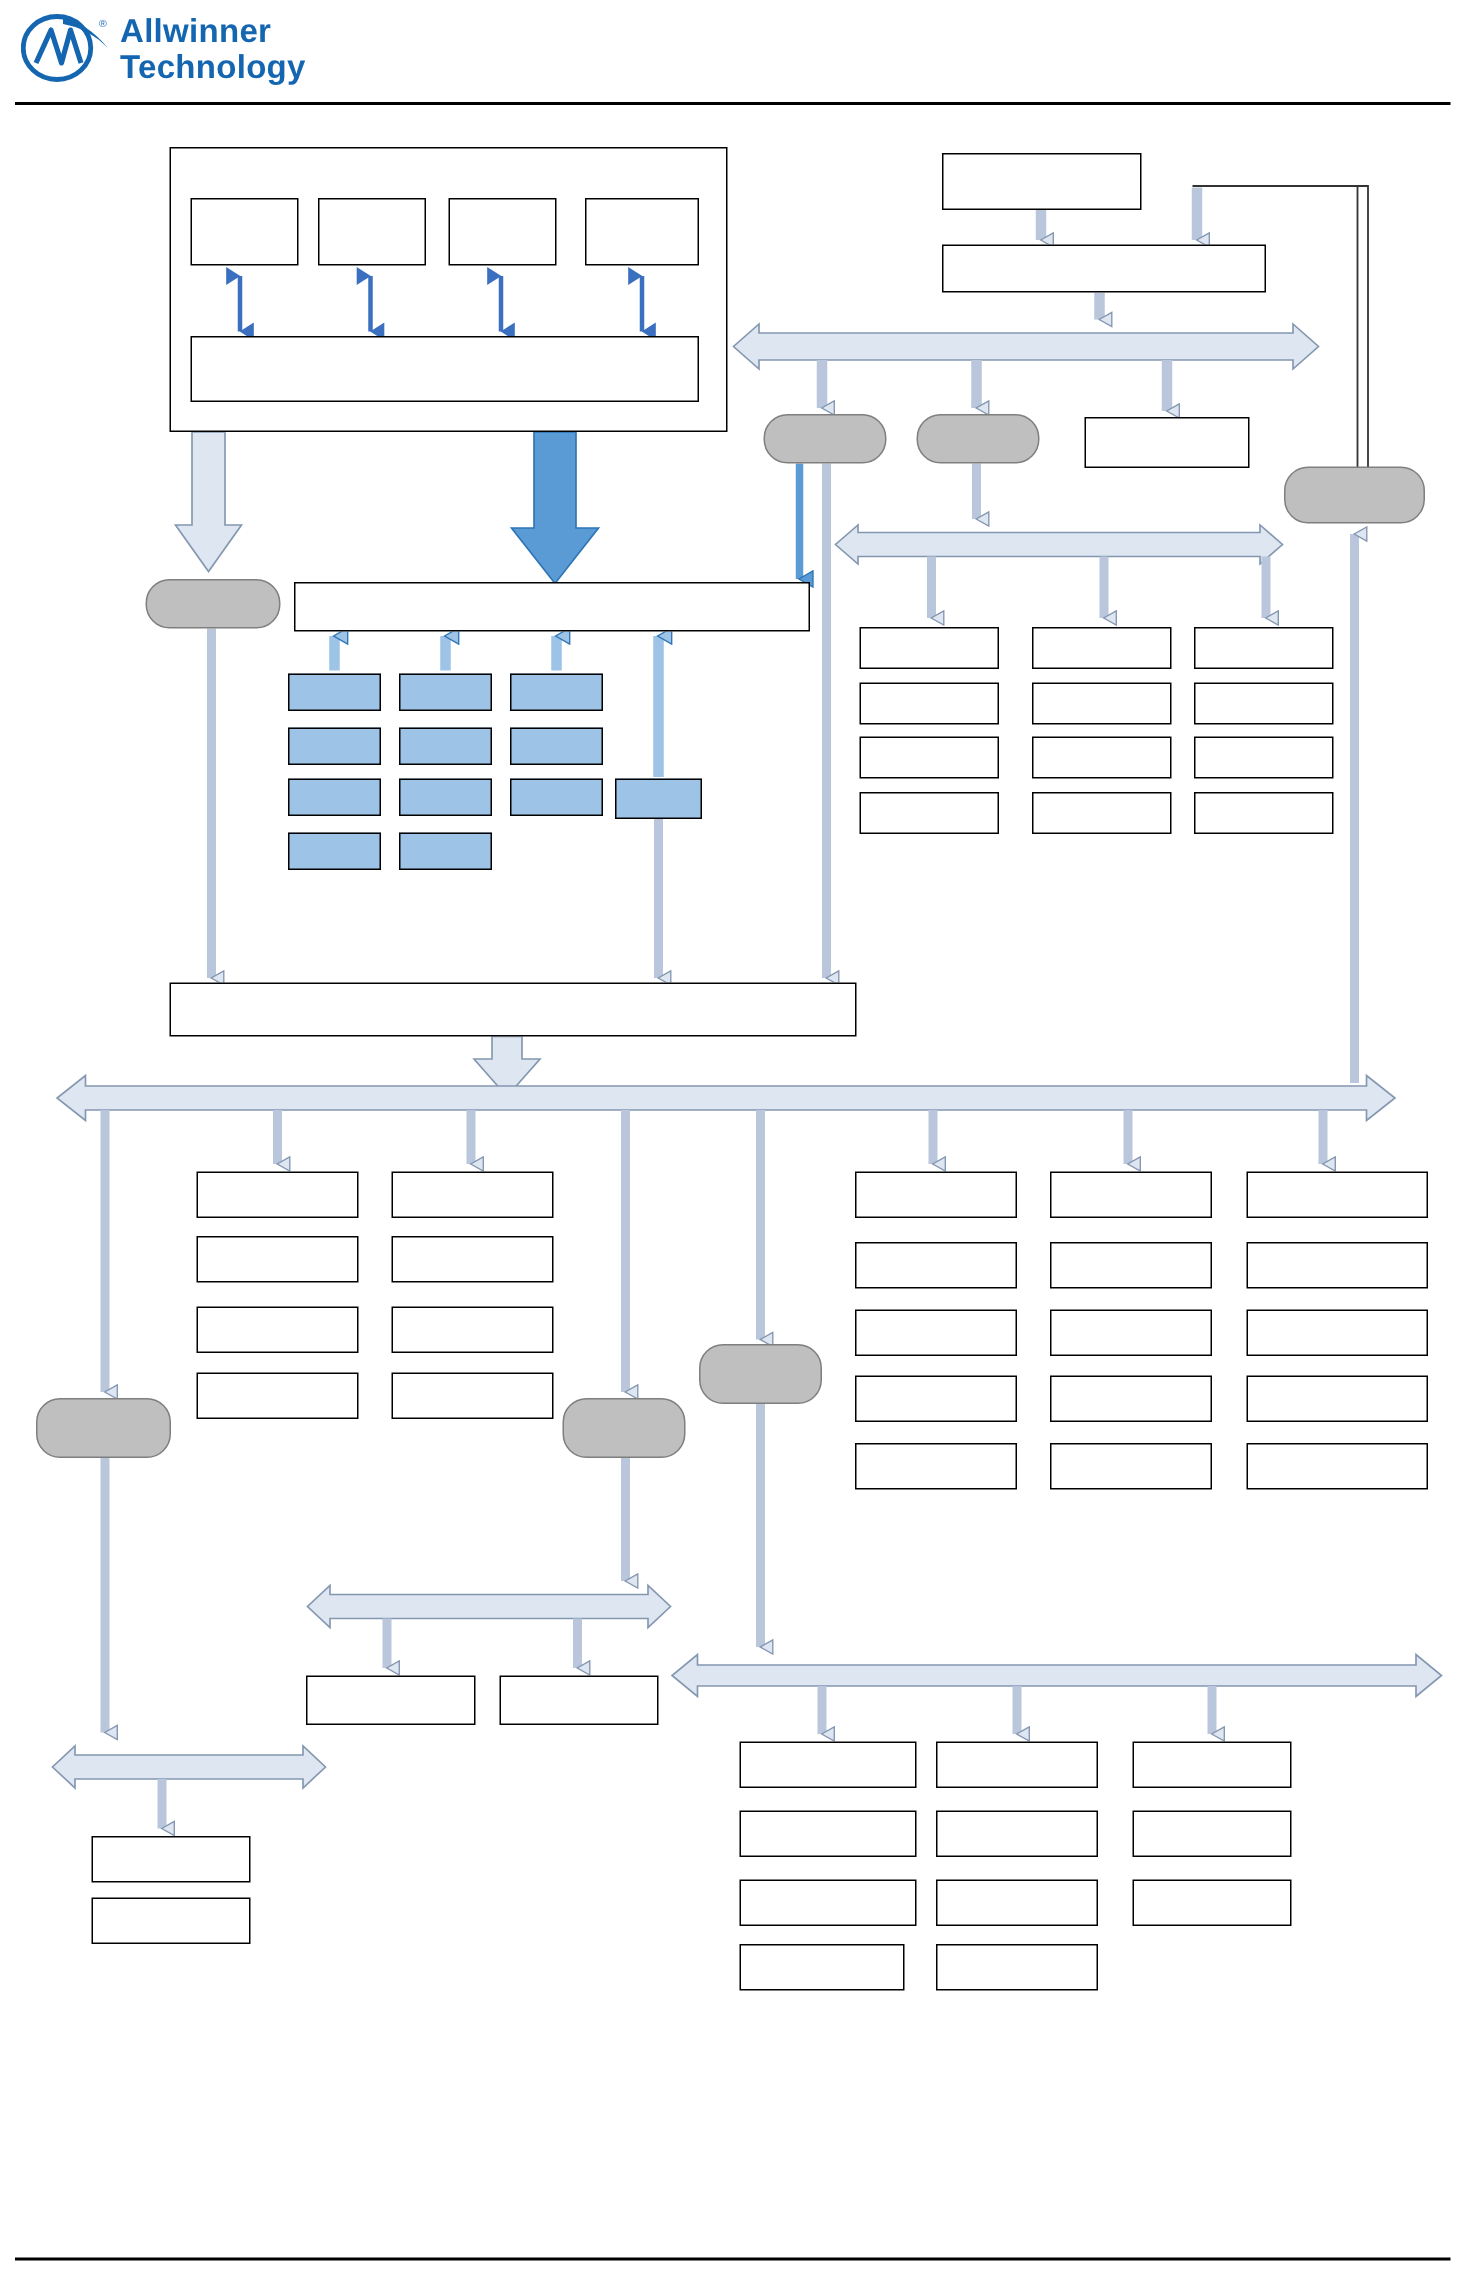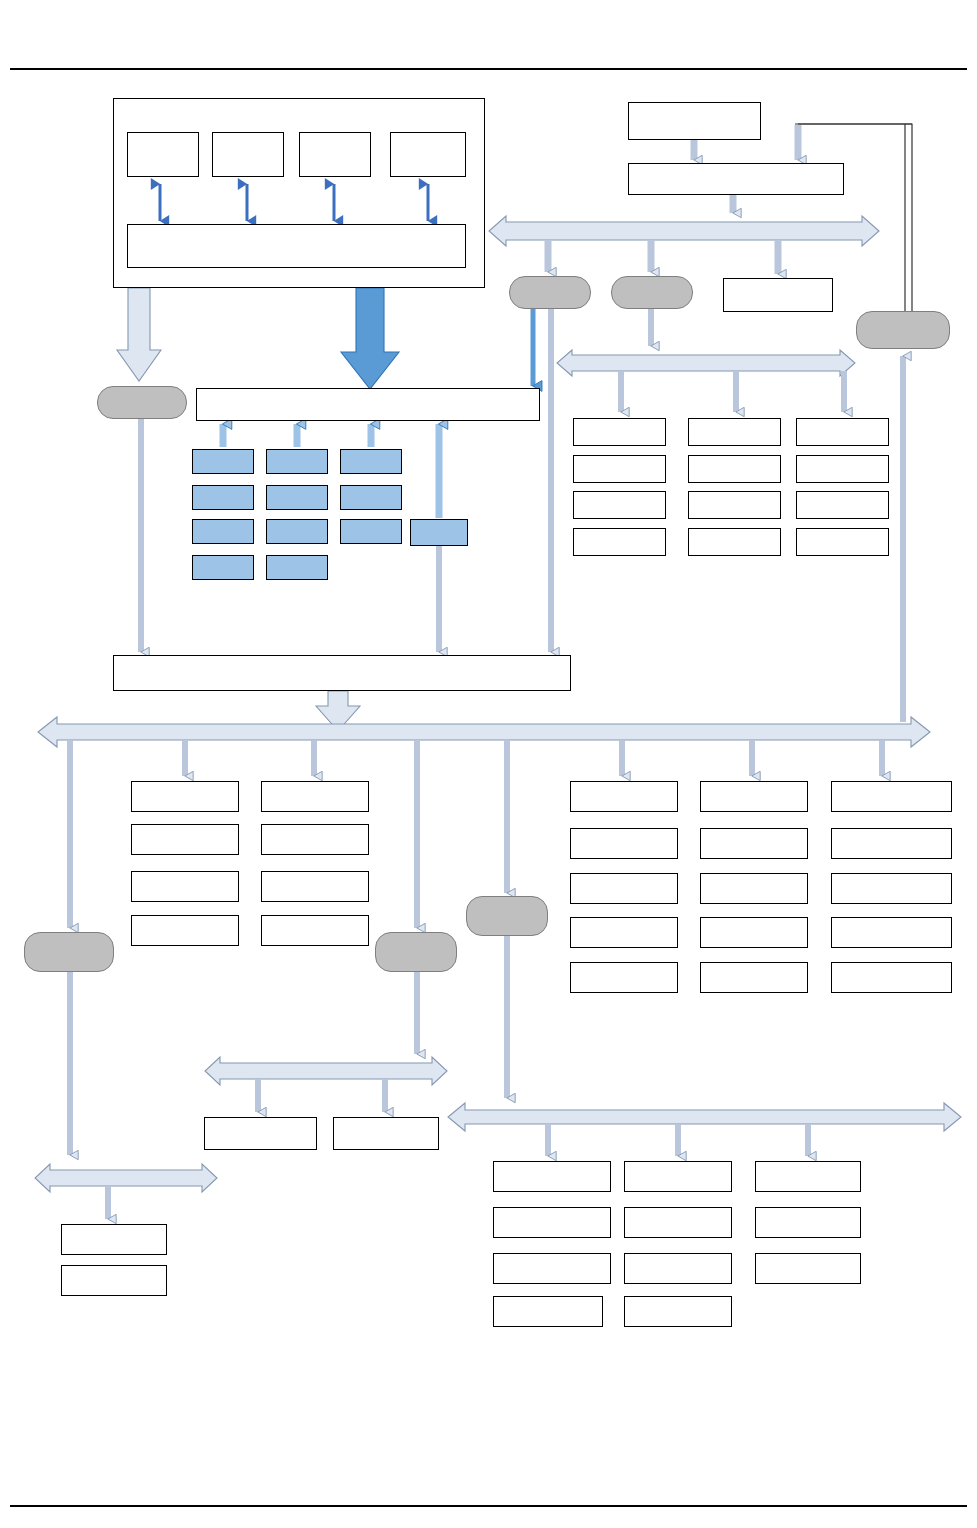--- a/index.html
+++ b/index.html
@@ -35,20 +35,32 @@
     background:#BFBFBF;border:1.3px solid #7F7F7F;border-radius:16px;
   }
   .svg-layer{position:absolute;left:0;top:0;width:977px;height:1528px;
     pointer-events:none;}
 </style>
 </head>
 <body>
 
 <div id="page">
 
+  <div class="logo-wrap">
+    <svg class="logo-mark" viewBox="0 0 62 50">
+      <ellipse cx="24" cy="24" rx="22.5" ry="21" fill="none" stroke="#1466B0" stroke-width="3.2"></ellipse>
+      <path d="M10 34 L20 12 L27 34 L33 12 L40 34" fill="none" stroke="#1466B0" stroke-width="3.4" stroke-linejoin="round"></path>
+      <path d="M28 8 C40 10 50 16 58 24 C48 12 38 6 28 4 Z" fill="#1466B0"></path>
+      <text x="52" y="10" font-size="7" fill="#1466B0">®</text>
+    </svg>
+    <div class="logo-text">
+      <span>Allwinner</span>
+      <span class="l2">Technology</span>
+    </div>
+  </div>
   <div class="hrule-top"></div>
   <div class="hrule-bot"></div>
 
   <svg class="svg-layer">
     <defs>
       <marker id="mOpen" markerWidth="11" markerHeight="11" refX="5.5" refY="9.4" orient="auto" markerUnits="userSpaceOnUse">
         <path d="M0.8,1.2 L5.5,9.6 L10.2,1.2 Z" fill="#DEE6F2" stroke="#8497B0" stroke-width="0.9"></path>
       </marker>
       <marker id="mOpenUp" markerWidth="11" markerHeight="11" refX="5.5" refY="1.4" orient="auto" markerUnits="userSpaceOnUse">
         <path d="M0.8,9.6 L5.5,1.2 L10.2,9.6 Z" fill="#DEE6F2" stroke="#8497B0" stroke-width="0.9"></path>

